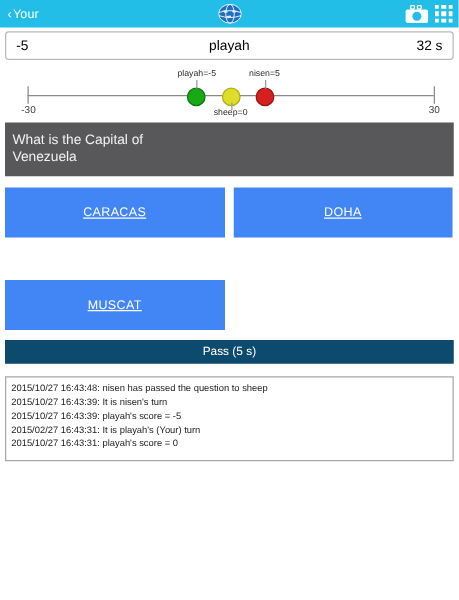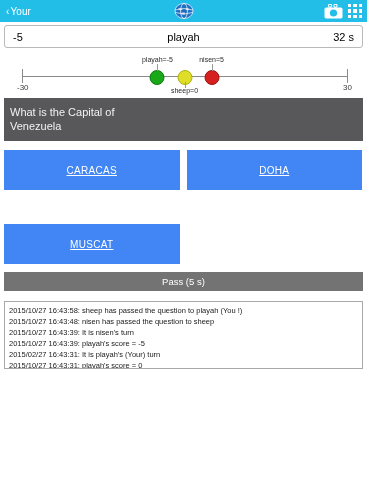--- a/index.html
+++ b/index.html
@@ -308,22 +308,21 @@
   <div>What is the Capital of</div>
   <div>Venezuela</div>
 </div>
 
 <div class="answers" id="answers">
     <div class="answer-btn" style="background: rgb(66, 133, 244);">CARACAS</div>
     <div class="answer-btn" style="background: rgb(66, 133, 244);">DOHA</div>
     <div class="answer-btn" style="background: rgb(66, 133, 244); margin-top: 28px;">MUSCAT</div>
   </div>
 
-<div class="pass-btn" style="background: #737373;">Pass (5 s)</div>
+<div class="pass-btn" style="background: #0c4a6e;">Pass (5 s)</div>
 
 <div class="logpanel" id="logpanel">
-    <div class="log-line">2015/10/27 16:43:58: sheep has passed the question  to playah (You !)</div>
     <div class="log-line">2015/10/27 16:43:48: nisen has passed the question  to sheep</div>
     <div class="log-line">2015/10/27 16:43:39: It is nisen's turn</div>
     <div class="log-line">2015/10/27 16:43:39: playah's score = -5</div>
     <div class="log-line">2015/02/27 16:43:31: It is playah's (Your) turn</div>
     <div class="log-line">2015/10/27 16:43:31: playah's score = 0</div>
   </div>
 
 </body></html>

